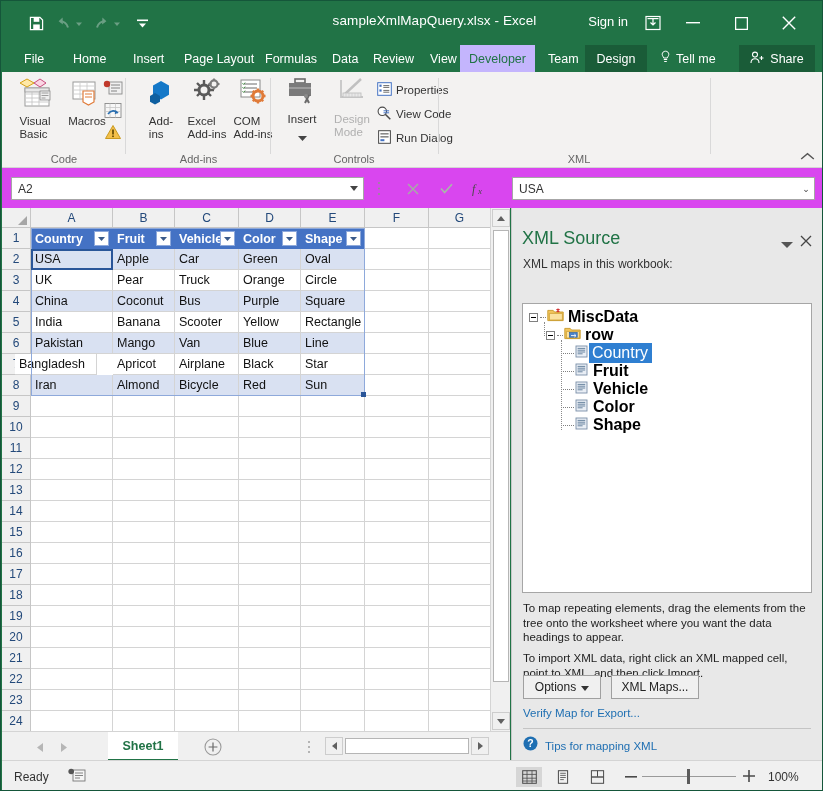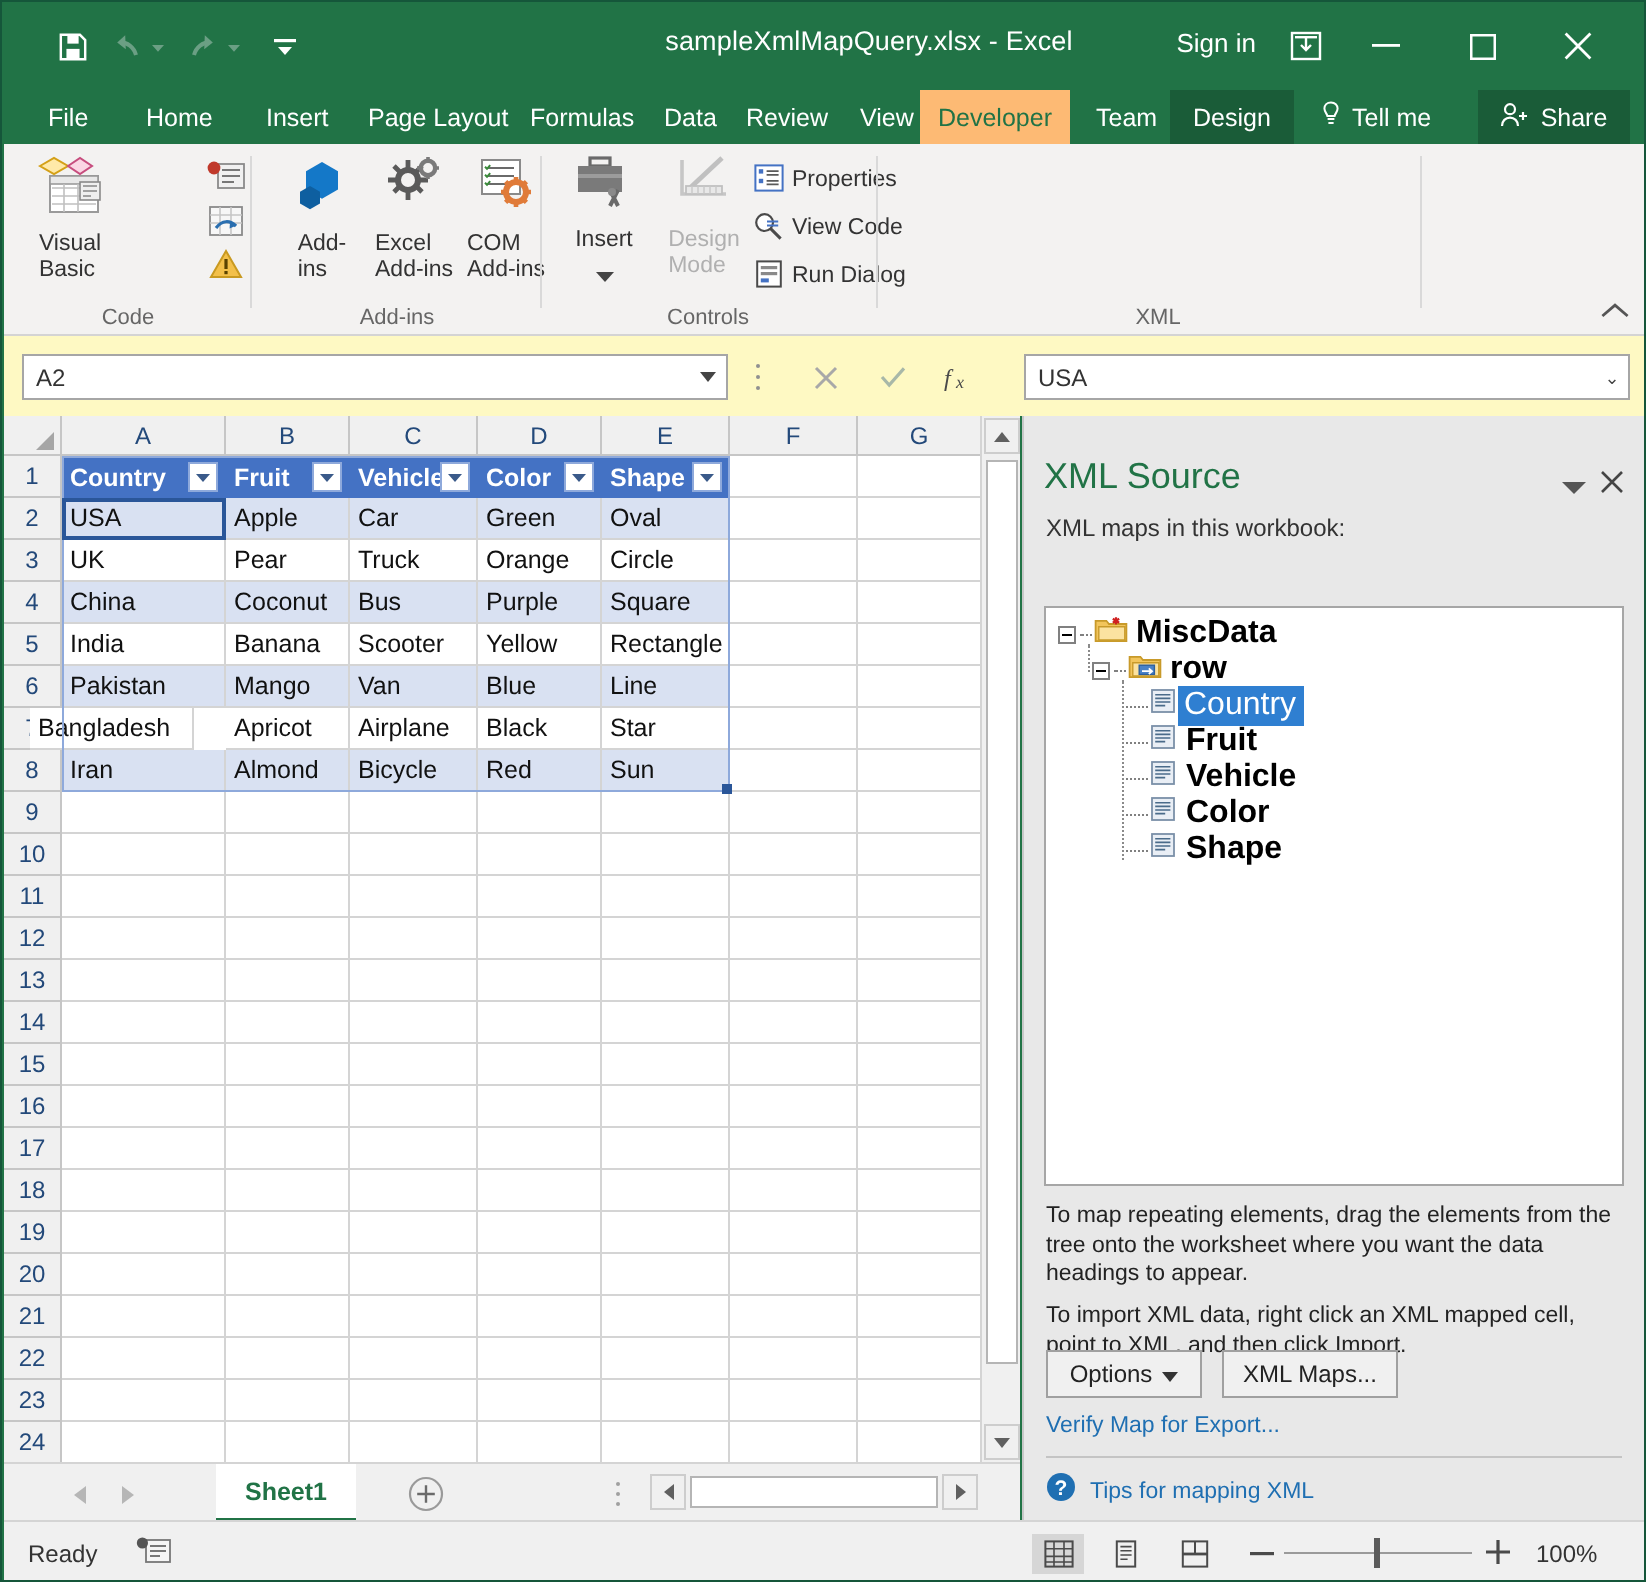--- a/index.html
+++ b/index.html
@@ -53,21 +53,21 @@
     position: absolute; left: 0; top: 44px; width: 823px; height: 27px;
     background: #217346;
   }
   .tab {
     position: absolute; top: 0; height: 27px;
     display: flex; align-items: center; justify-content: center;
     color: #ffffff; font-size: 12.5px; padding: 0 9px;
     white-space: nowrap;
   }
   .tab.active {
-    background: #fdba74; color: #217346;
+    background: #c4b5fd; color: #217346;
   }
   .tab.ctx { background: #1a5c38; }
   #tab-tellme { gap: 5px; }
   #tab-share { background: #1a5c38; gap: 5px; }
 
   
   #ribbon {
     position: absolute; left: 1px; top: 71px; width: 821px; height: 96px;
     background: #f3f2f1;
     border-bottom: 1px solid #d4d4d4;
@@ -97,21 +97,21 @@
     position: absolute; display: flex; align-items: center; gap: 4px;
     font-size: 11.5px; color: #333; height: 20px;
   }
   #collapse-ribbon {
     position: absolute; right: 7px; bottom: 3px; width: 16px; height: 16px;
   }
 
   
   #fbar {
     position: absolute; left: 1px; top: 167px; width: 821px; height: 40px;
-    background: #fef9c3;
+    background: #d946ef;
   }
   #namebox {
     position: absolute; left: 9px; top: 9px; width: 353px; height: 23px;
     background: #fff; border: 1px solid #a6a6a6;
     display: flex; align-items: center;
   }
   #namebox .txt {
     flex: 1; padding-left: 6px; font-size: 12px; color: #333;
   }
   #namebox .arw {
@@ -463,20 +463,31 @@
             <rect x="7" y="11" width="24" height="18" fill="#fff" stroke="#9a9a9a" stroke-width="1"></rect>
             <rect x="7" y="11" width="24" height="4" fill="#e8e8e8" stroke="#9a9a9a" stroke-width=".8"></rect>
             <path d="M8 17h22M8 21h22M8 25h22M14 15v14M21 15v14" stroke="#c0c0c0" stroke-width=".8"></path>
             <path d="M2 6l7-4 7 4-7 4z" fill="#ffe9a8" stroke="#d4a017" stroke-width="1"></path>
             <path d="M16 6l6-4 6 4-6 4z" fill="#fbd6e4" stroke="#c74d7e" stroke-width="1"></path>
             <rect x="22" y="14" width="10" height="9" fill="#f0f0f0" stroke="#8a8a8a" stroke-width=".8"></rect>
             <path d="M23.5 16h7M23.5 18.5h7M23.5 21h4" stroke="#888" stroke-width=".8"></path>
           </svg>
         </span>
         <span class="lbl"><span>Visual</span><br><span>Basic</span></span>
+      </div>
+      <div class="bigbtn" style="left:58px">
+        <span>
+          <svg width="34" height="32" viewBox="0 0 34 32">
+            <rect x="3" y="5" width="22" height="17" fill="#fff" stroke="#9a9a9a" stroke-width="1"></rect>
+            <path d="M4 9h20M4 13h20M4 17h20M10 6v15M17 6v15" stroke="#c6c6c6" stroke-width=".8"></path>
+            <path d="M13 14h11v11l-5.5 3-5.5-3z" fill="#fff" stroke="#e07b39" stroke-width="1.2"></path>
+            <path d="M15 17h7M15 20h7" stroke="#e07b39" stroke-width="1"></path>
+          </svg>
+        </span>
+        <span class="lbl">Macros</span>
       </div>
       <div class="smbtn" style="left:100px;top:6px;width:22px;height:20px;justify-content:center">
         <svg width="20" height="16" viewBox="0 0 20 16">
             <rect x="6" y="2" width="13" height="12" fill="#f0f0f0" stroke="#8a8a8a" stroke-width=".9"></rect>
             <path d="M8 5h9M8 8h9M8 11h6" stroke="#777" stroke-width=".9"></path>
             <circle cx="4" cy="4" r="3.2" fill="#c0392b"></circle>
           </svg>
       </div>
       <div class="smbtn" style="left:100px;top:28px;width:22px;height:20px;justify-content:center">
         <svg width="20" height="17" viewBox="0 0 20 17">

